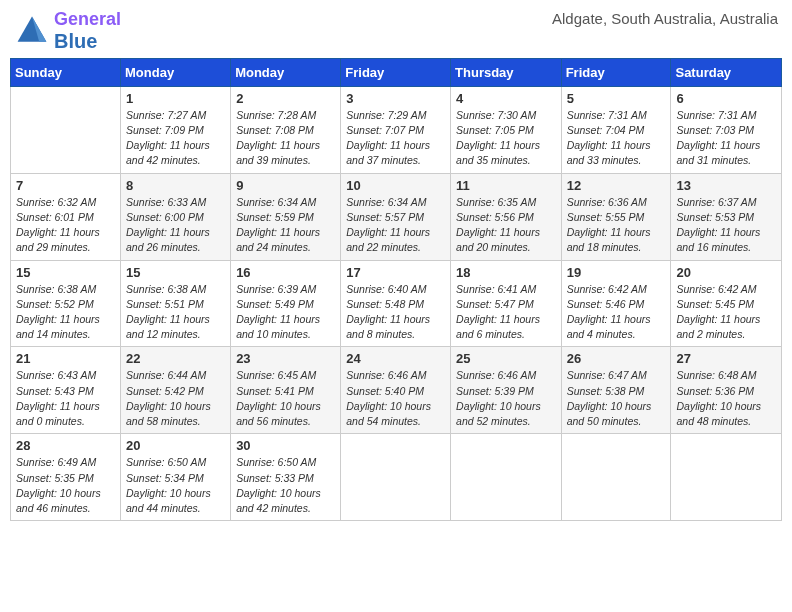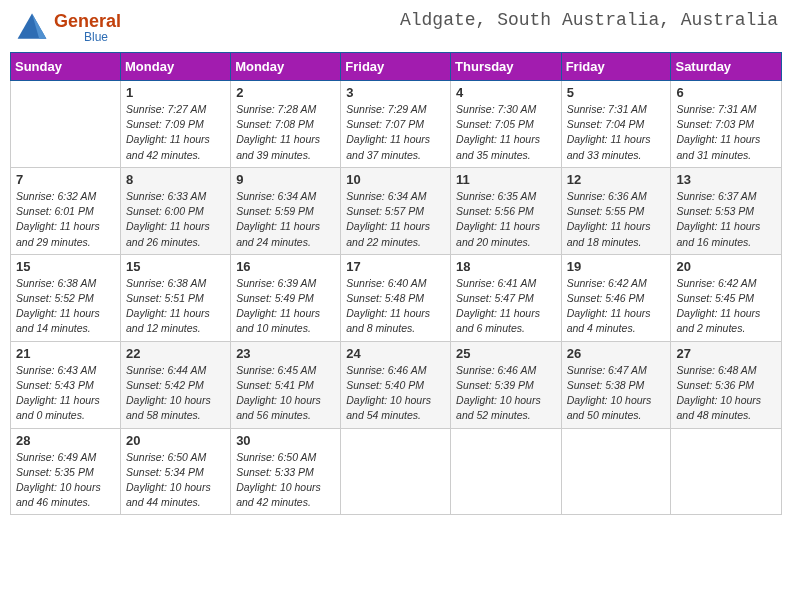--- a/index.html
+++ b/index.html
@@ -23,52 +23,50 @@
       gap: 4px;
     }
     .logo-text {
       display: flex;
       flex-direction: column;
       line-height: 1.1;
     }
     .logo-general {
       font-size: 18px;
       font-weight: bold;
-      color: #c2410c;
+      color: #8b5cf6;
     }
     .logo-blue {
-      font-size: 12px;
-      font-weight: normal;
+      font-size: 20px;
+      font-weight: bold;
       color: #2e6db4;
-      margin-left: 30px;
     }
     .logo-icon {
       width: 36px;
       height: 36px;
     }
     .title-section {
       text-align: right;
     }
     .month-title {
       font-size: 32px;
       font-weight: bold;
       color: #333;
     }
     .location {
-      font-size: 18px;
+      font-size: 15px;
       color: #555;
-      font-family: Liberation Mono, monospace;
     }
     .calendar {
       width: 100%;
       border-collapse: collapse;
       border: 1px solid #ccc;
     }
     .calendar th {
-      background: #a21caf;
+      background: #1d4ed8;
       color: #fff;
       font-size: 13px;
       font-weight: bold;
       padding: 6px 4px;
       text-align: left;
       border: 1px solid #1a5a9e;
     }
     .calendar td {
       vertical-align: top;
       border: 1px solid #ccc;

